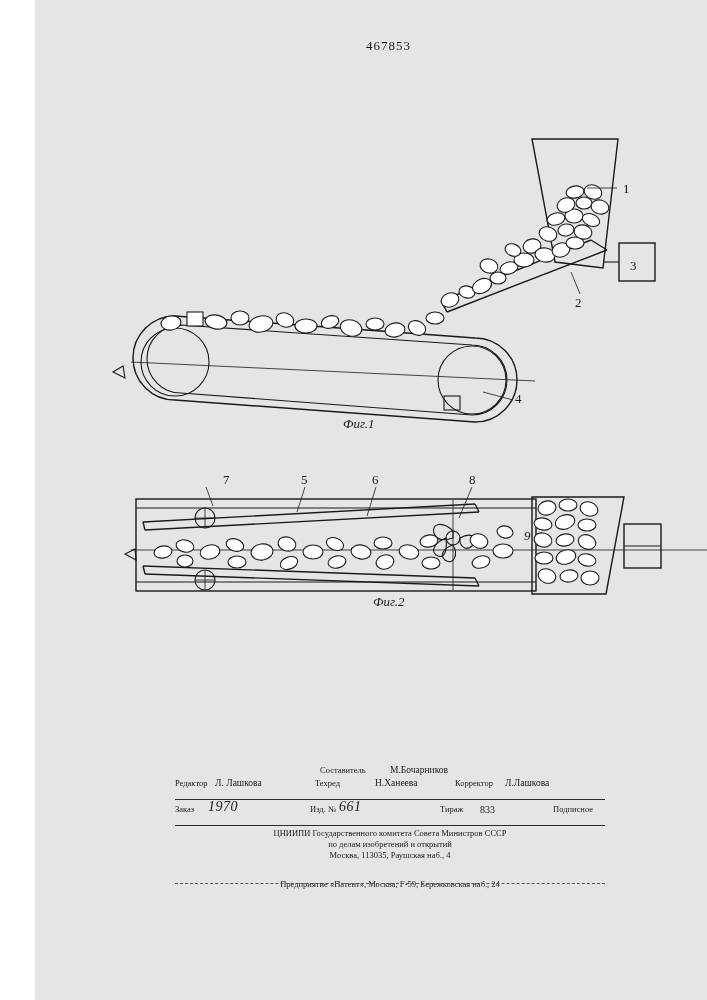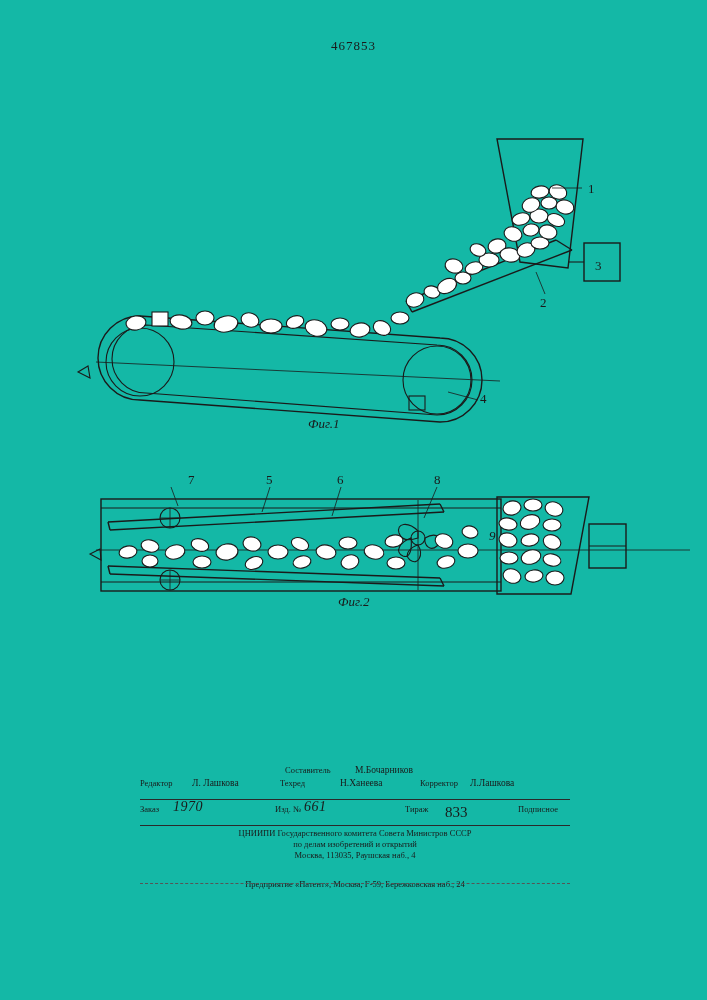--- a/index.html
+++ b/index.html
@@ -11,21 +11,22 @@
     width: 707px;
     height: 1000px;
     position: relative;
     font-family: "Liberation Serif", serif;
     color: #1a1a1a;
     overflow: hidden;
   }
   .page {
     position: absolute;
     inset: 0;
-    background: #14b8a6;
+    background: #e5e5e5;
+    margin-left: 35px;
   }
   .patent-number {
     position: absolute;
     top: 38px;
     left: 0;
     width: 707px;
     text-align: center;
     font-size: 13px;
     letter-spacing: 1px;
     font-family: "Liberation Serif", serif;
@@ -292,36 +293,36 @@
 
   <div class="footer">
 
     <div class="row" style="height:13px;">
       <span class="cell" style="left:145px;">Составитель</span>
       <span class="cell" style="left:215px; font-size:9.5px;">М.Бочарников</span>
     </div>
 
     <div class="row" style="height:16px;">
       <span class="cell" style="left:0px;">Редактор</span>
-      <span class="cell" style="left:52px; font-size:9.5px;">Л. Лашкова</span>
+      <span class="cell" style="left:40px; font-size:9.5px;">Л. Лашкова</span>
       <span class="cell" style="left:140px;">Техред</span>
       <span class="cell" style="left:200px; font-size:9.5px;font-family:Liberation Serif, serif;">Н.Ханеева</span>
       <span class="cell" style="left:280px;">Корректор</span>
       <span class="cell" style="left:330px; font-size:9.5px;">Л.Лашкова</span>
     </div>
 
     <div class="hr" style="left:0; top:34px; width:430px;"></div>
 
     <div class="row" style="height:20px; margin-top:6px;">
       <span class="cell" style="left:0px; top:4px;">Заказ</span>
       <span class="cell big-hand" style="left:33px; top:-1px;">1970</span>
       <span class="cell" style="left:135px; top:4px;">Изд. №</span>
       <span class="cell big-hand" style="left:164px; top:-1px;">661</span>
       <span class="cell" style="left:265px; top:4px;">Тираж</span>
-      <span class="cell" style="left:305px; top:4px; font-size:15px;">833</span>
+      <span class="cell" style="left:305px; top:4px; font-size:10px;">833</span>
       <span class="cell" style="left:378px; top:4px;">Подписное</span>
     </div>
 
     <div class="hr" style="left:0; top:60px; width:430px;"></div>
 
     <div class="footer-center" style="margin-top:8px; line-height:11px;">
       <div>ЦНИИПИ  Государственного  комитета  Совета  Министров  СССР</div>
       <div>по  делам  изобретений  и  открытий</div>
       <div>Москва, 113035, Раушская наб., 4</div>
     </div>

